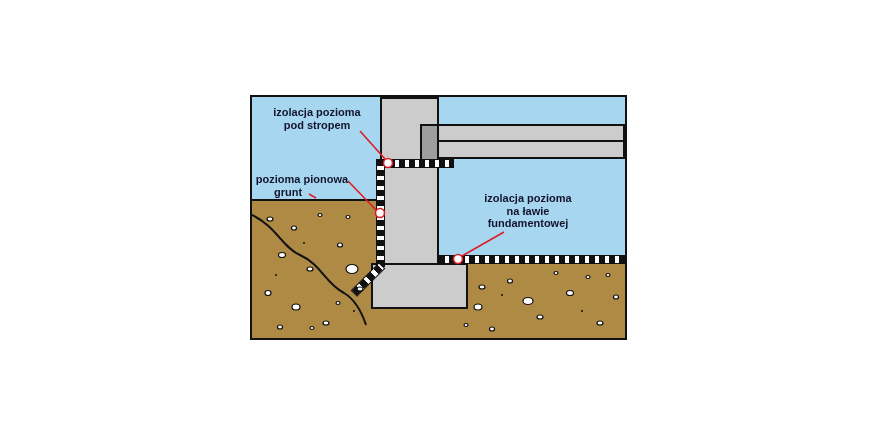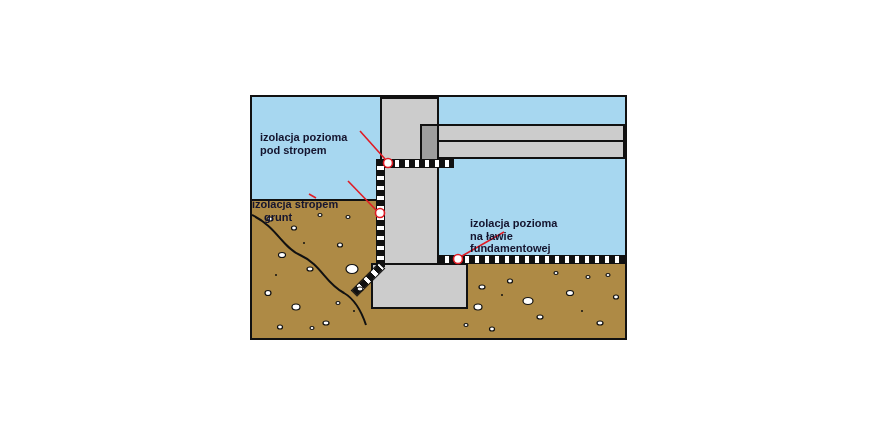--- a/index.html
+++ b/index.html
@@ -6,21 +6,21 @@
   html,body { background:#ffffff; font-family:"Liberation Sans", sans-serif; }
   .stage { position:relative; width:870px; height:430px; background:#ffffff; overflow:hidden; }
   .diagram { position:absolute; left:250px; top:95px; width:377px; height:245px;
              border:2px solid #111111; background:#a7d7f0; overflow:hidden; }
   .abs { position:absolute; }
   .soil { background:#ae8a45; }
   .concrete { background:#cccccc; border:2px solid #111111; }
   .checker-h { background:repeating-linear-gradient(90deg,#111 0 6px,#ffffff 6px 10px); border:1px solid #111111; }
   .checker-v { background:repeating-linear-gradient(180deg,#111 0 6px,#ffffff 6px 10px); border:1px solid #111111; }
   .label { position:absolute; font-size:11px; font-weight:bold; color:#14142e;
-           line-height:1.15; white-space:pre-line;margin-top:25px; }
+           text-align:center; line-height:1.15; white-space:pre-line; }
 </style>
 </head>
 <body>
 
 <div class="stage">
   <div class="diagram">
 
     <div class="abs soil" style="left:0;top:102px;width:128px;height:139px;border-top:2px solid #111;"></div>
     <div class="abs soil" style="left:100px;top:200px;width:120px;height:41px;"></div>
     <div class="abs soil" style="left:186px;top:167px;width:187px;height:74px;"></div>
@@ -83,19 +83,19 @@
       </g>
       <g fill="#ffffff" stroke="#e01b24" stroke-width="1.6">
         <circle cx="136" cy="66" r="4.5"></circle>
         <circle cx="128" cy="116" r="4.5"></circle>
         <circle cx="206" cy="162" r="4.5"></circle>
       </g>
     </svg>
 
     <div class="label" style="left:8px;top:9px;width:114px;">izolacja pozioma
 pod stropem</div>
-    <div class="label" style="left:0;top:76px;width:100px;">izolacja stropem</div>
+    <div class="label" style="left:0;top:76px;width:100px;">pozioma pionowa</div>
     <div class="label" style="left:218px;top:95px;width:116px;">izolacja pozioma
 na ławie
 fundamentowej</div>
     <div class="label" style="left:12px;top:89px;width:48px;">grunt</div>
   </div>
 </div>
 
 </body></html>

